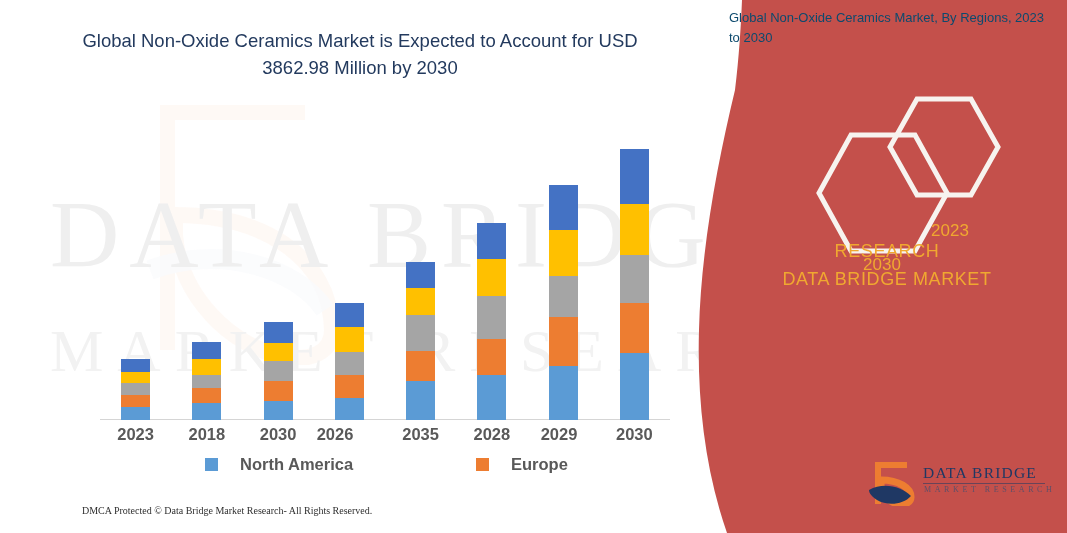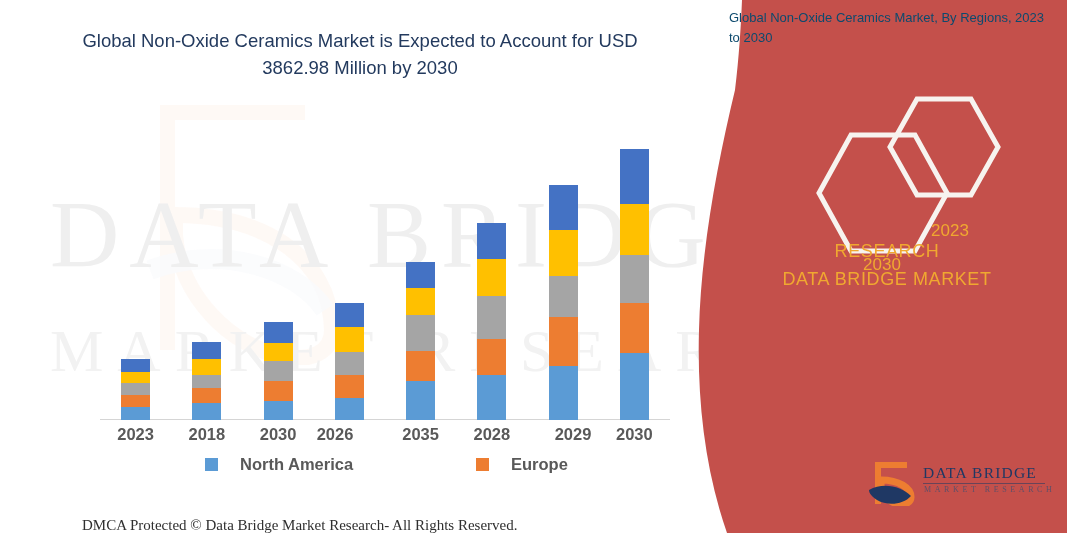--- a/index.html
+++ b/index.html
@@ -138,25 +138,24 @@
 
   .footer {
     position: absolute;
     left: 0;
     top: 505px;
     width: 700px;
     height: 20px;
   }
   .footer-note {
     position: absolute;
-    font-size: 15px;
+    font-size: 10px;
     color: #2f2f2f;
     font-family: "Liberation Serif", serif;
     white-space: nowrap;
-    margin-top: 12px;
   }
   .footer-note.left  { left: 82px; }
   .footer-note.right { left: 400px; }
 
   
   .red-panel {
     position: absolute;
     right: 0;
     top: 0;
     width: 380px;
@@ -330,21 +329,21 @@
         </div>
       </div>
 
     <div class="x-labels" id="x-labels">
         <div class="x-label" style="left: 0.625px;">2023</div>
         <div class="x-label" style="left: 71.875px;">2018</div>
         <div class="x-label" style="left: 143.125px;">2030</div>
         <div class="x-label" style="left: 200px;">2026</div>
         <div class="x-label" style="left: 285.625px;">2035</div>
         <div class="x-label" style="left: 356.875px;">2028</div>
-        <div class="x-label" style="left: 438px;">2029</div>
+        <div class="x-label" style="left: 424px;">2029</div>
         <div class="x-label" style="left: 499.375px;">2030</div>
       </div>
 
     <div class="legend" id="legend">
         <div class="legend-item" style="left: 105px;">
           <span class="legend-swatch" style="background: rgb(91, 155, 213);"></span>
           <span>North America</span>
         </div>
         <div class="legend-item" style="left: 345px; padding-left: 31px;">
           <span class="legend-swatch" style="background: rgb(237, 125, 49);"></span>

